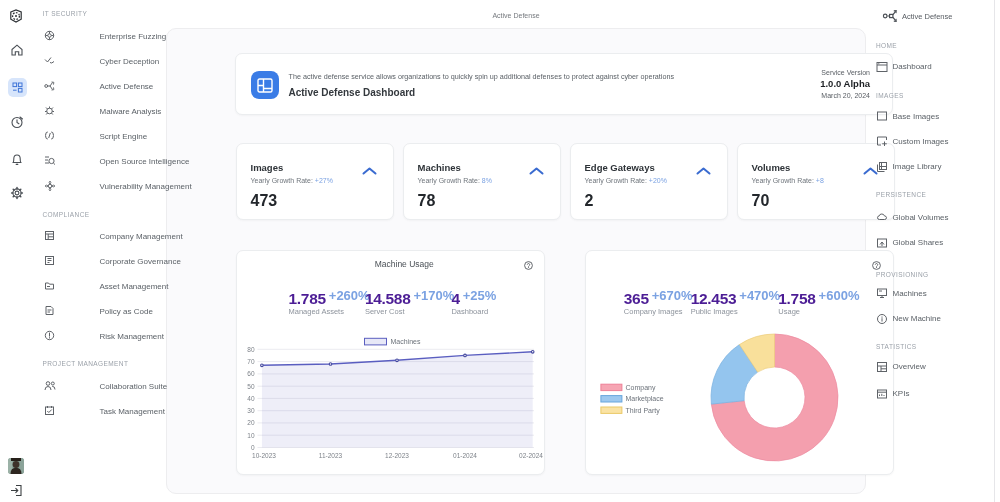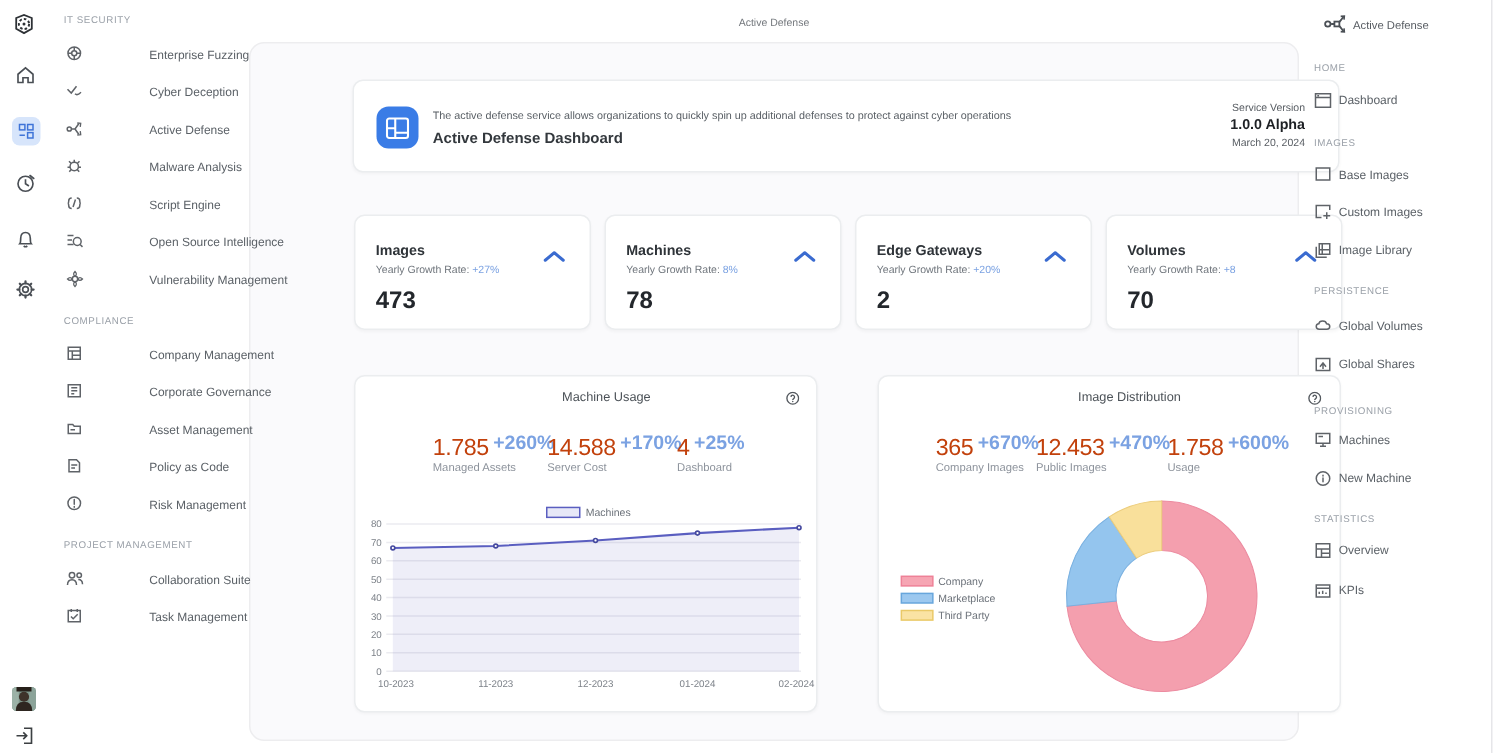--- a/index.html
+++ b/index.html
@@ -31,21 +31,21 @@
   .stat .s { position:absolute; left:14px; top:33px; font-size:7px; color:#6f757c; white-space:nowrap; }
   .stat .s b { color:#7ba2e2; font-weight:normal; }
   .stat .n { position:absolute; left:14px; top:48px; font-size:16px; font-weight:bold; color:#23272c; }
   .stat svg.chev { position:absolute; right:16px; top:23px; }
   
   .ctitle { position:absolute; width:100%; text-align:center; top:8px; font-size:8.5px; color:#4b5157;padding-left:28px; }
   .qmark { position:absolute; right:11.5px; top:9.5px; }
   .crow { position:absolute; left:0; width:100%; top:39px; }
   .cg { position:absolute; top:0; }
   .cg { white-space:nowrap; }
-  .cg .num { font-size:15.5px; font-weight:normal; color:#c2410c; letter-spacing:-0.3px; }
+  .cg .num { font-size:15.5px; font-weight:bold; color:#4c1d95; letter-spacing:-0.3px; }
   .cg .pct { font-size:13px; color:#7ba2e2; font-weight:bold; margin-left:3px; position:relative; top:-4px; }
   .cg .lbl { font-size:7.5px; color:#8d939c; margin-top:-1px; }
 </style>
 </head>
 <body>
 <div class="abs" id="topTitle">Active Defense</div>
 <div class="abs" id="topRight">Active Defense</div>
 <svg class="abs" style="left:881.5px;top:8px" width="17" height="16" viewBox="0 0 17 16" fill="none" stroke="#4a4f55" stroke-width="1.2">
   <circle cx="3.2" cy="8" r="1.8"></circle>
   <rect x="7.6" y="6.4" width="3.3" height="3.2"></rect>
@@ -319,21 +319,20 @@
       <text x="27" y="207">10-2023</text>
       <text x="93.5" y="207">11-2023</text>
       <text x="160" y="207">12-2023</text>
       <text x="228" y="207">01-2024</text>
       <text x="294" y="207">02-2024</text>
     </g>
   </svg>
 </div>
 
 <div class="card" style="left:536.5px;top:250px;width:309px;height:225px">
-  <div class="ctitle">Image Distribution</div>
   <svg class="qmark" width="9" height="9" viewBox="0 0 9 9" fill="none" stroke="#53585e" stroke-width="0.9">
     <circle cx="4.5" cy="4.5" r="3.9"></circle>
     <path d="M3.3 3.6 a1.2 1.2 0 1 1 1.8 1.1 q-0.6 0.35 -0.6 1"></path>
     <circle cx="4.5" cy="6.6" r="0.5" fill="#53585e" stroke="none"></circle>
   </svg>
   <div class="crow">
     <div class="cg" style="left:38.3px"><span class="num">365</span><span class="pct">+670%</span><div class="lbl">Company Images</div></div>
     <div class="cg" style="left:105.2px"><span class="num">12.453</span><span class="pct">+470%</span><div class="lbl">Public Images</div></div>
     <div class="cg" style="left:192.8px"><span class="num">1.758</span><span class="pct">+600%</span><div class="lbl">Usage</div></div>
   </div>

